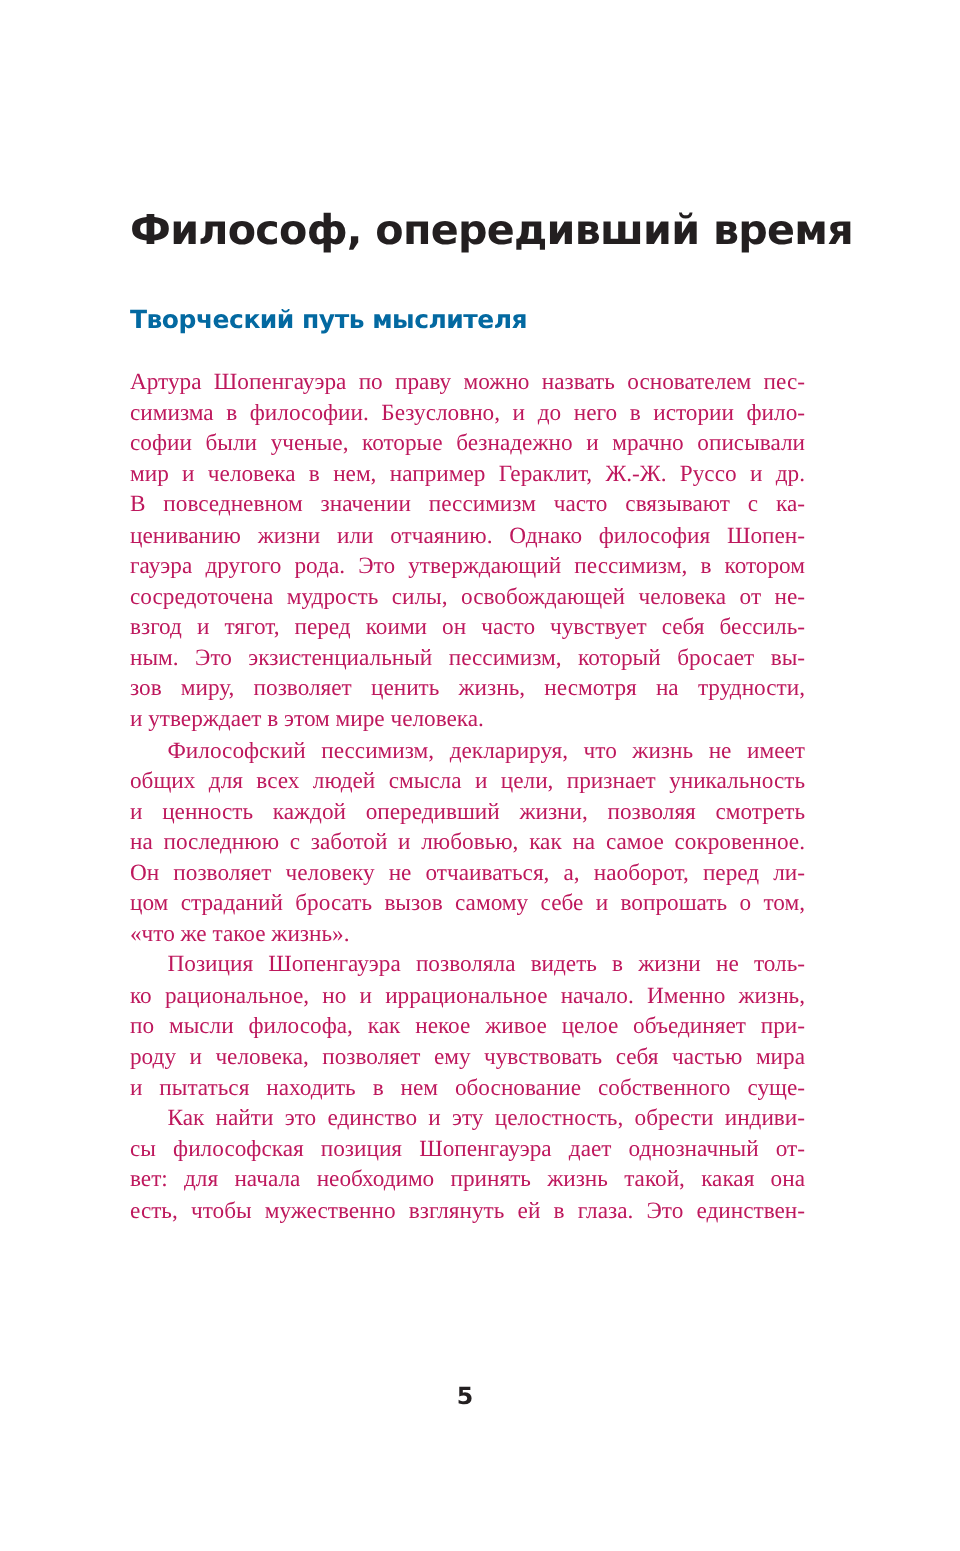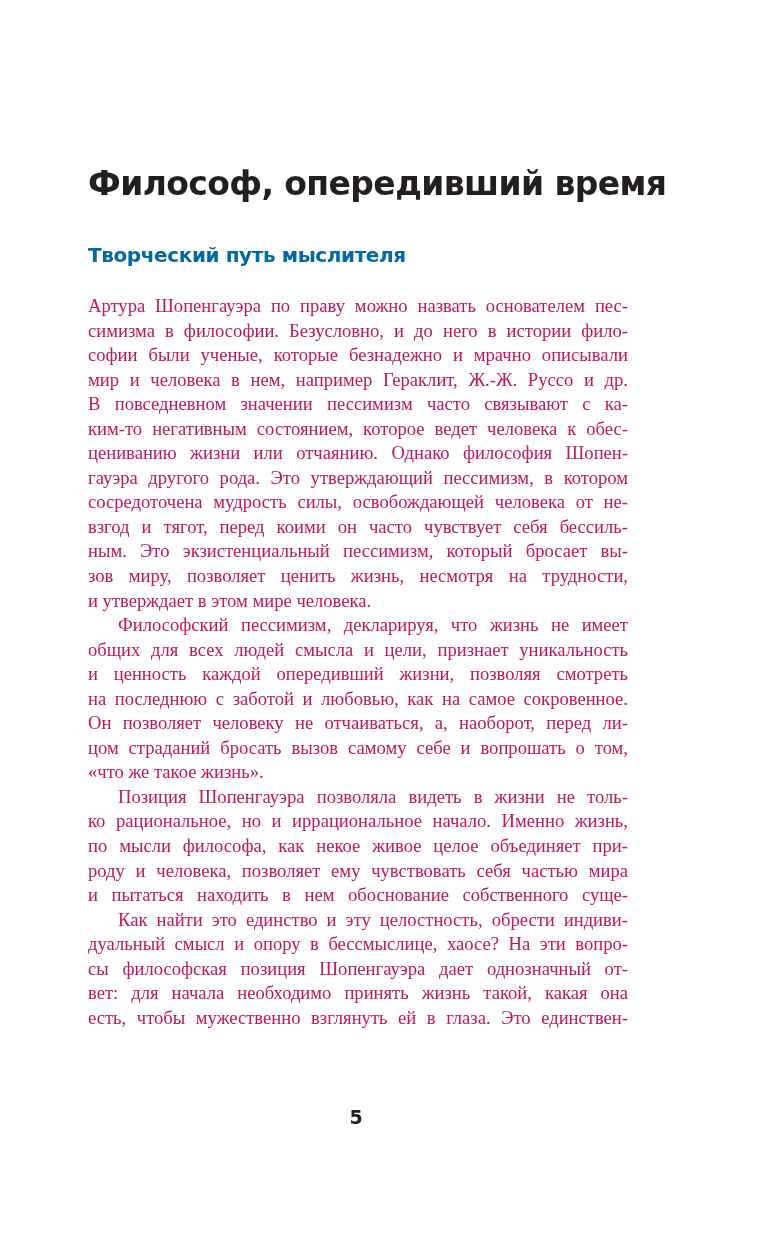--- a/index.html
+++ b/index.html
@@ -9,21 +9,21 @@
     }
     body {
       width: 768px;
       height: 1241px;
       position: relative;
       overflow: hidden;
       color: #231f20;
     }
     .page {
       position: absolute;
-      left: 0; top: 0;
+      left: 16px; top: 0;
       width: 712px;
       height: 1241px;
       background: #ffffff;
     }
     .chapter-title {
       position: absolute;
       left: 88px;
       top: 160px;
       margin: 0;
       font-family: "DejaVu Sans", sans-serif;
@@ -92,21 +92,20 @@
   <h2 class="section-title">Творческий путь мыслителя</h2>
 
   <div class="body-text">
 
     <div>
       <span class="line">Артура Шопенгауэра по праву можно назвать основателем пес-</span>
       <span class="line">симизма в философии. Безусловно, и до него в истории фило-</span>
       <span class="line">софии были ученые, которые безнадежно и мрачно описывали</span>
       <span class="line">мир и человека в нем, например Гераклит, Ж.-Ж. Руссо и др.</span>
       <span class="line">В повседневном значении пессимизм часто связывают с ка-</span>
-      <span class="line">ким-то негативным состоянием, которое ведет человека к обес-</span>
       <span class="line">цениванию жизни или отчаянию. Однако философия Шопен-</span>
       <span class="line">гауэра другого рода. Это утверждающий пессимизм, в котором</span>
       <span class="line">сосредоточена мудрость силы, освобождающей человека от не-</span>
       <span class="line">взгод и тягот, перед коими он часто чувствует себя бессиль-</span>
       <span class="line">ным. Это экзистенциальный пессимизм, который бросает вы-</span>
       <span class="line">зов миру, позволяет ценить жизнь, несмотря на трудности,</span>
       <span class="line last">и утверждает в этом мире человека.</span>
     </div>
 
     <div>
@@ -122,21 +121,20 @@
     <div>
       <span class="line indent">Позиция Шопенгауэра позволяла видеть в жизни не толь-</span>
       <span class="line">ко рациональное, но и иррациональное начало. Именно жизнь,</span>
       <span class="line">по мысли философа, как некое живое целое объединяет при-</span>
       <span class="line">роду и человека, позволяет ему чувствовать себя частью мира</span>
       <span class="line">и пытаться находить в нем обоснование собственного суще-</span>
     </div>
 
     <div>
       <span class="line indent">Как найти это единство и эту целостность, обрести индиви-</span>
-      <span class="line">дуальный смысл и опору в бессмыслице, хаосе? На эти вопро-</span>
       <span class="line">сы философская позиция Шопенгауэра дает однозначный от-</span>
       <span class="line">вет: для начала необходимо принять жизнь такой, какая она</span>
       <span class="line">есть, чтобы мужественно взглянуть ей в глаза. Это единствен-</span>
     </div>
   </div>
 
   <div class="page-number">5</div>
 
 </div>
 

